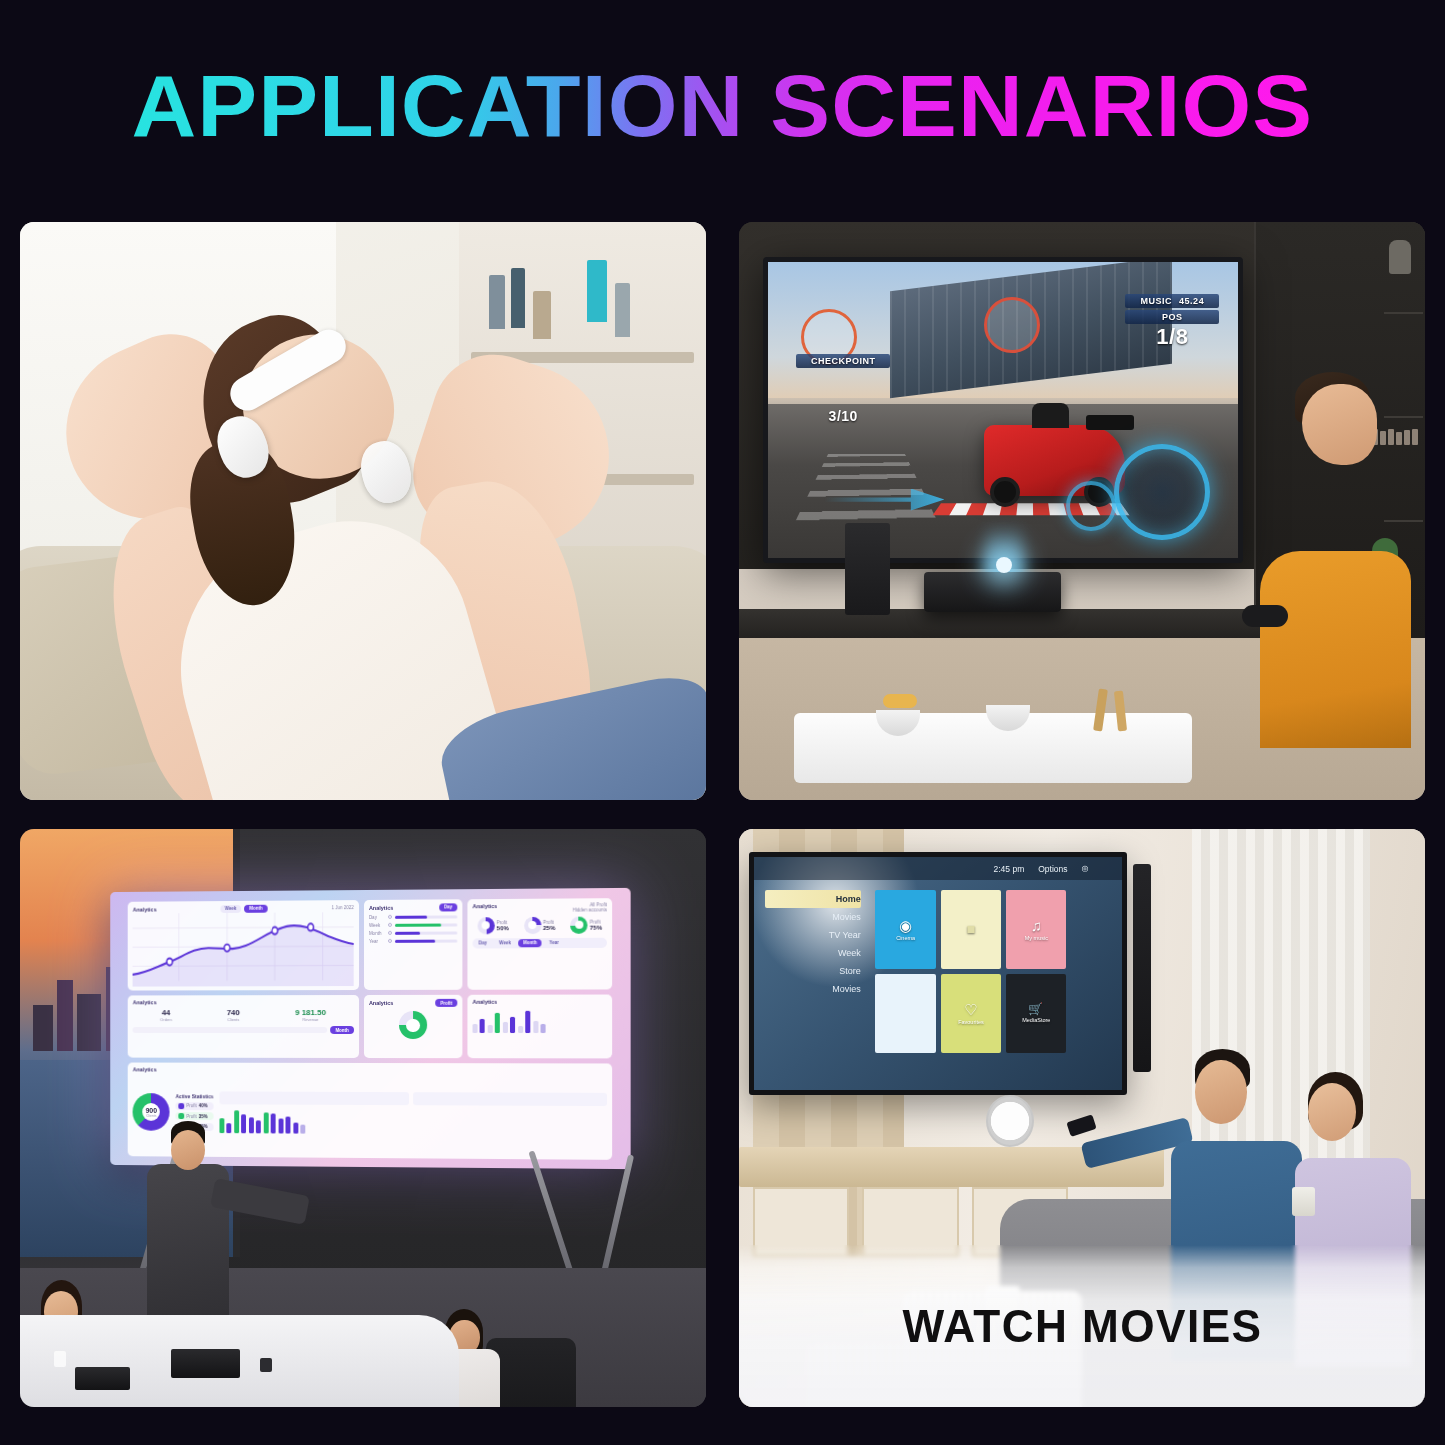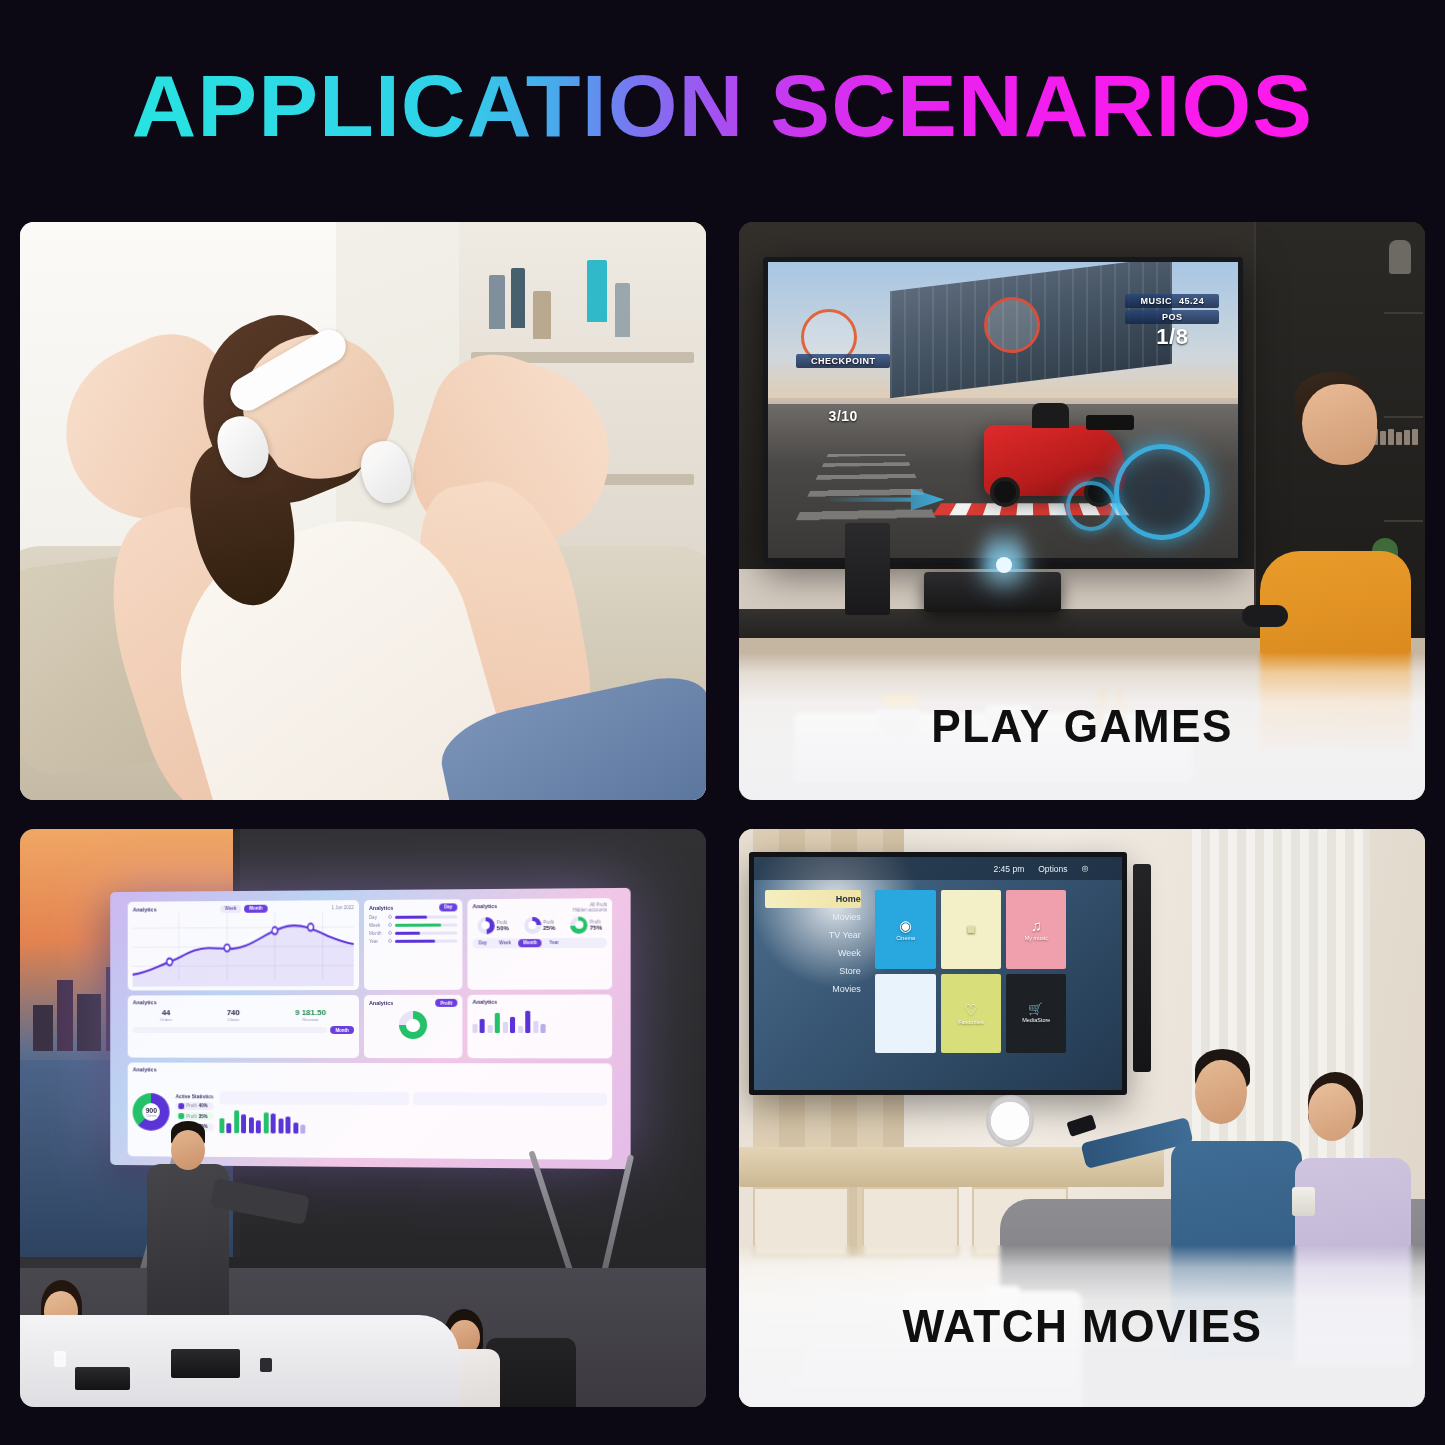--- a/index.html
+++ b/index.html
@@ -716,23 +716,20 @@
         <div class="s2-bowl" style="left:36%; bottom:12%;"></div>
         <div class="s2-snack" style="left:21%; bottom:16%;"></div>
         <div style="position:absolute;left:52%;bottom:12%;width:9px;height:42px;background:#c9a15d;border-radius:2px;transform:rotate(8deg);"></div>
         <div style="position:absolute;left:55%;bottom:12%;width:9px;height:40px;background:#cfa764;border-radius:2px;transform:rotate(-6deg);"></div>
 
         <div class="s2-player-hair"></div>
         <div class="s2-player-head"></div>
         <div class="s2-player-body"></div>
         <div class="s2-controller"></div>
       </div>
-      <div class="caption">
-        <div class="caption-text">PLAY GAMES</div>
-      </div>
     </div>
 
     <div class="panel">
       <div class="scene s3">
         <div class="s3-wall"></div>
         <div class="s3-window">
           <div class="s3-city">
             <div class="s3-bldg" style="left:6%;  width:9%;  height:42%;"></div>
             <div class="s3-bldg" style="left:17%; width:7%;  height:64%; background:#4a3553;"></div>
             <div class="s3-bldg" style="left:26%; width:11%; height:52%;"></div>

